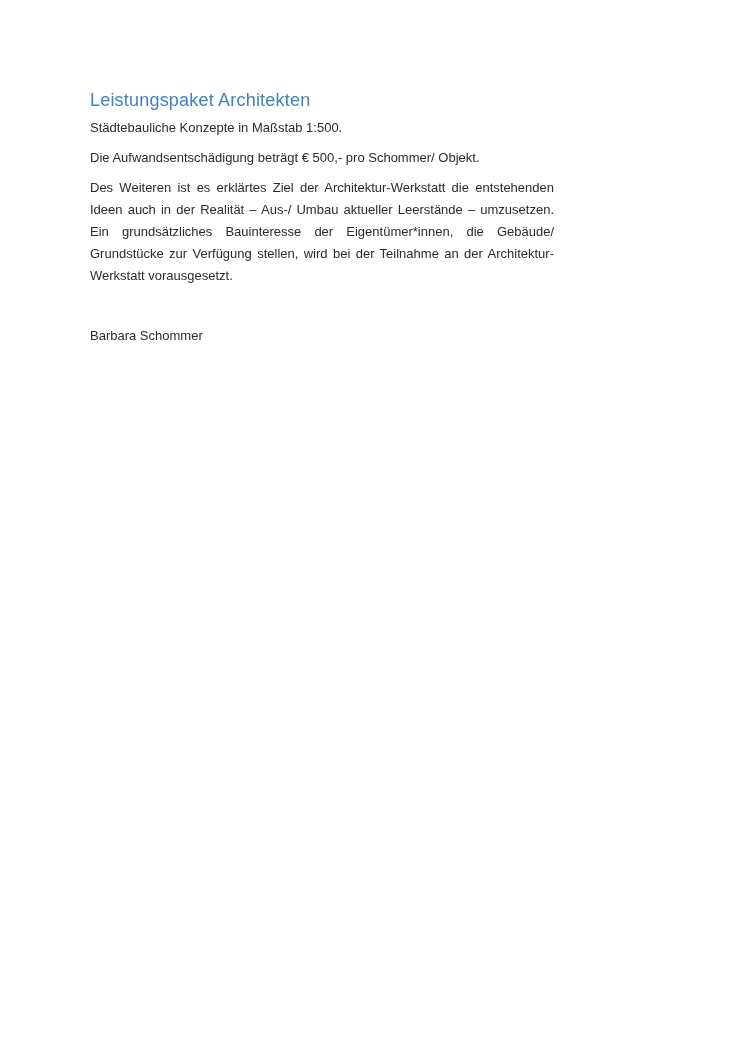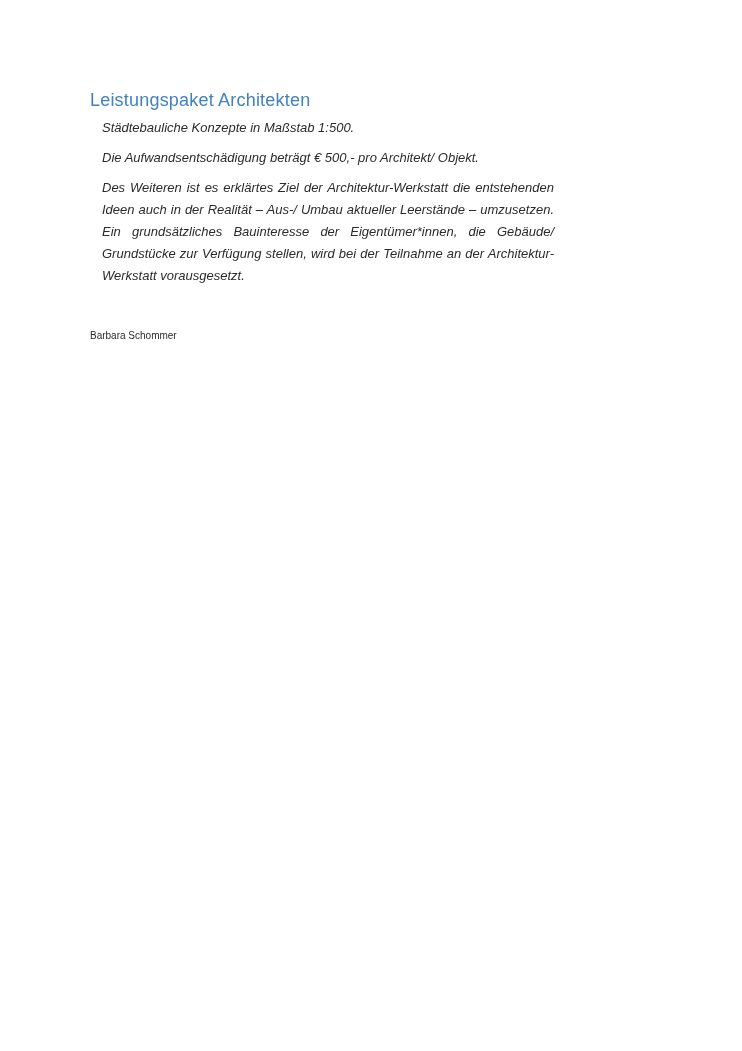--- a/index.html
+++ b/index.html
@@ -28,47 +28,46 @@
     margin: 0 0 5px 0;
     letter-spacing: 0.2px;
   }
   h1.doc-heading.spaced {
     margin-top: 12px;
   }
   p.doc-paragraph {
     font-size: 13px;
     line-height: 22px;
     color: var(--body-color, #2b2b2b);
-    margin: 0 0 8px 12px;
+    margin: 0 0 8px 0;
     text-align: justify;
-    font-style: italic;
   }
   p.doc-paragraph.single {
     text-align: left;
   }
   p.signature {
-    font-size: 10px;
+    font-size: 13px;
     line-height: 22px;
     color: var(--body-color, #2b2b2b);
     margin: 38px 0 0 0;
   }
 </style>
 </head>
 <body>
 
 <div class="page">
   <div class="content">
 
     <h1 class="doc-heading">Leistungspaket Architekten</h1>
 
     <p class="doc-paragraph single">Städtebauliche Konzepte in Maßstab 1:500.</p>
 
 
 
-    <p class="doc-paragraph single">Die Aufwandsentschädigung beträgt € 500,- pro Architekt/ Objekt.</p>
+    <p class="doc-paragraph single">Die Aufwandsentschädigung beträgt € 500,- pro Schommer/ Objekt.</p>
 
 
     <p class="doc-paragraph">Des Weiteren ist es erklärtes Ziel der Architektur-Werkstatt die entstehenden Ideen auch in der Realität – Aus-/ Umbau aktueller Leerstände – umzusetzen. Ein grundsätzliches Bauinteresse der Eigentümer*innen, die Gebäude/ Grundstücke zur Verfügung stellen, wird bei der Teilnahme an der Architektur-Werkstatt vorausgesetzt.</p>
 
     <p class="signature">Barbara Schommer</p>
 
   </div>
 </div>
 
 </body></html>

